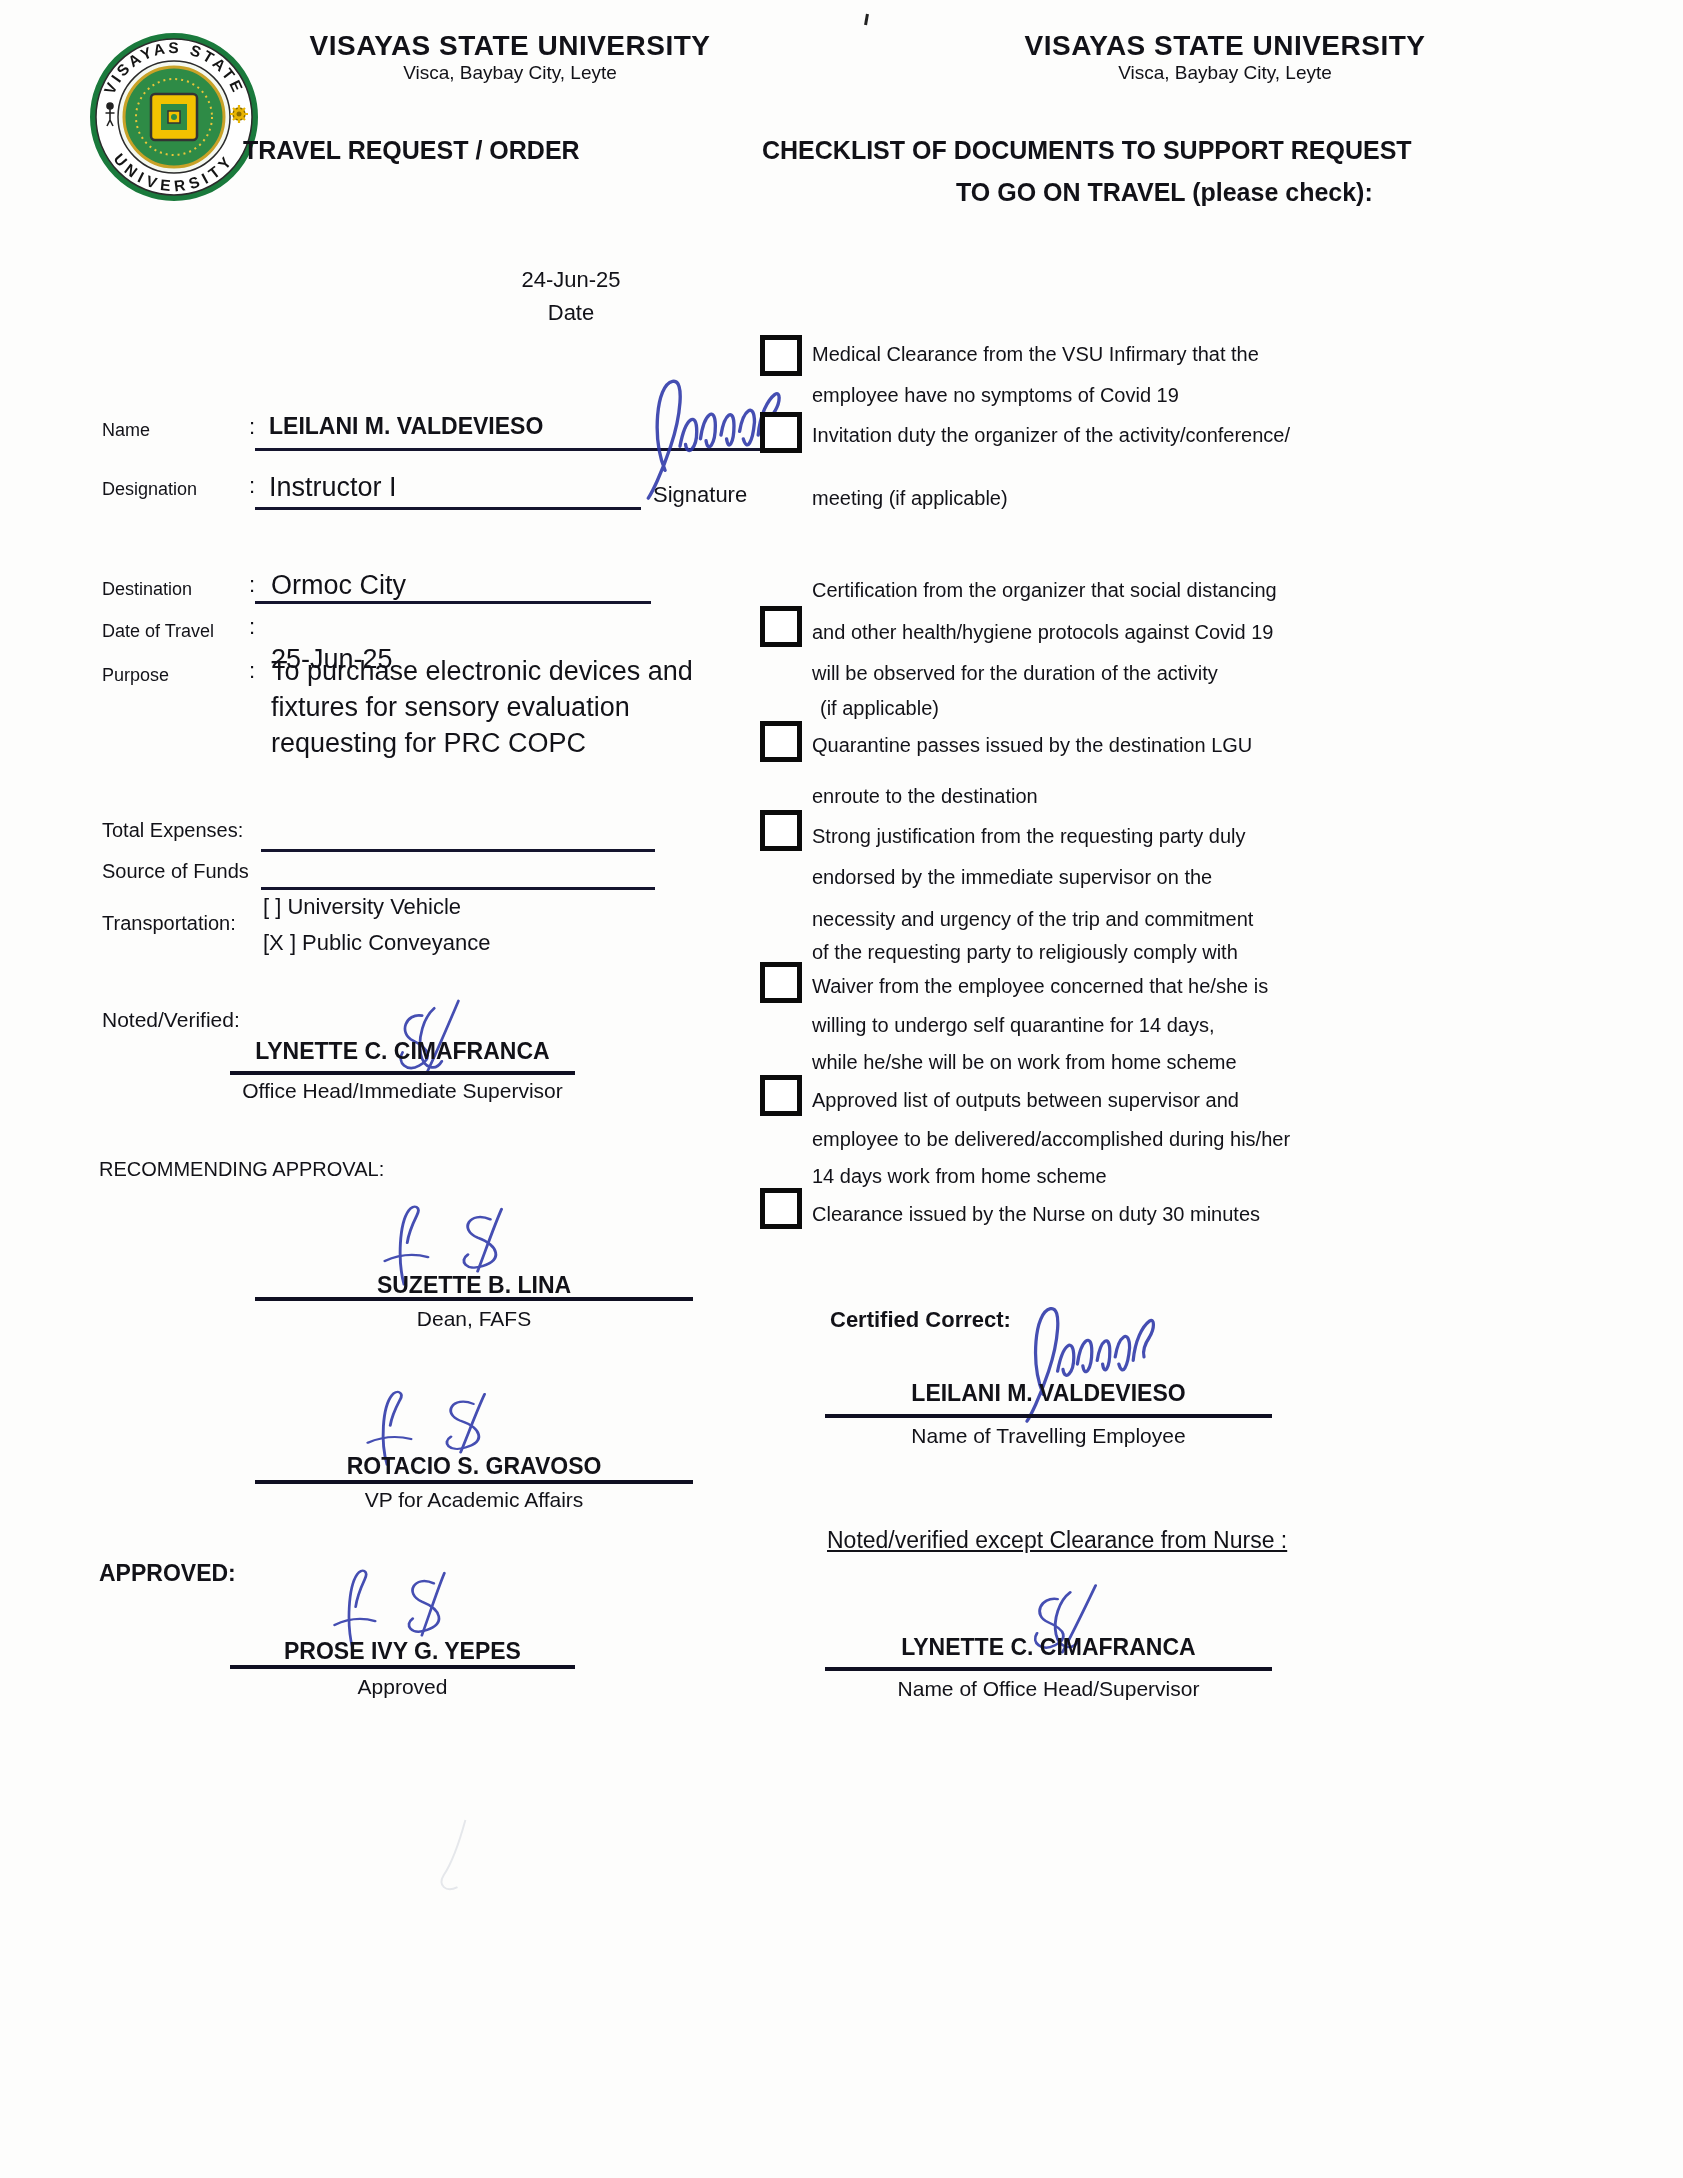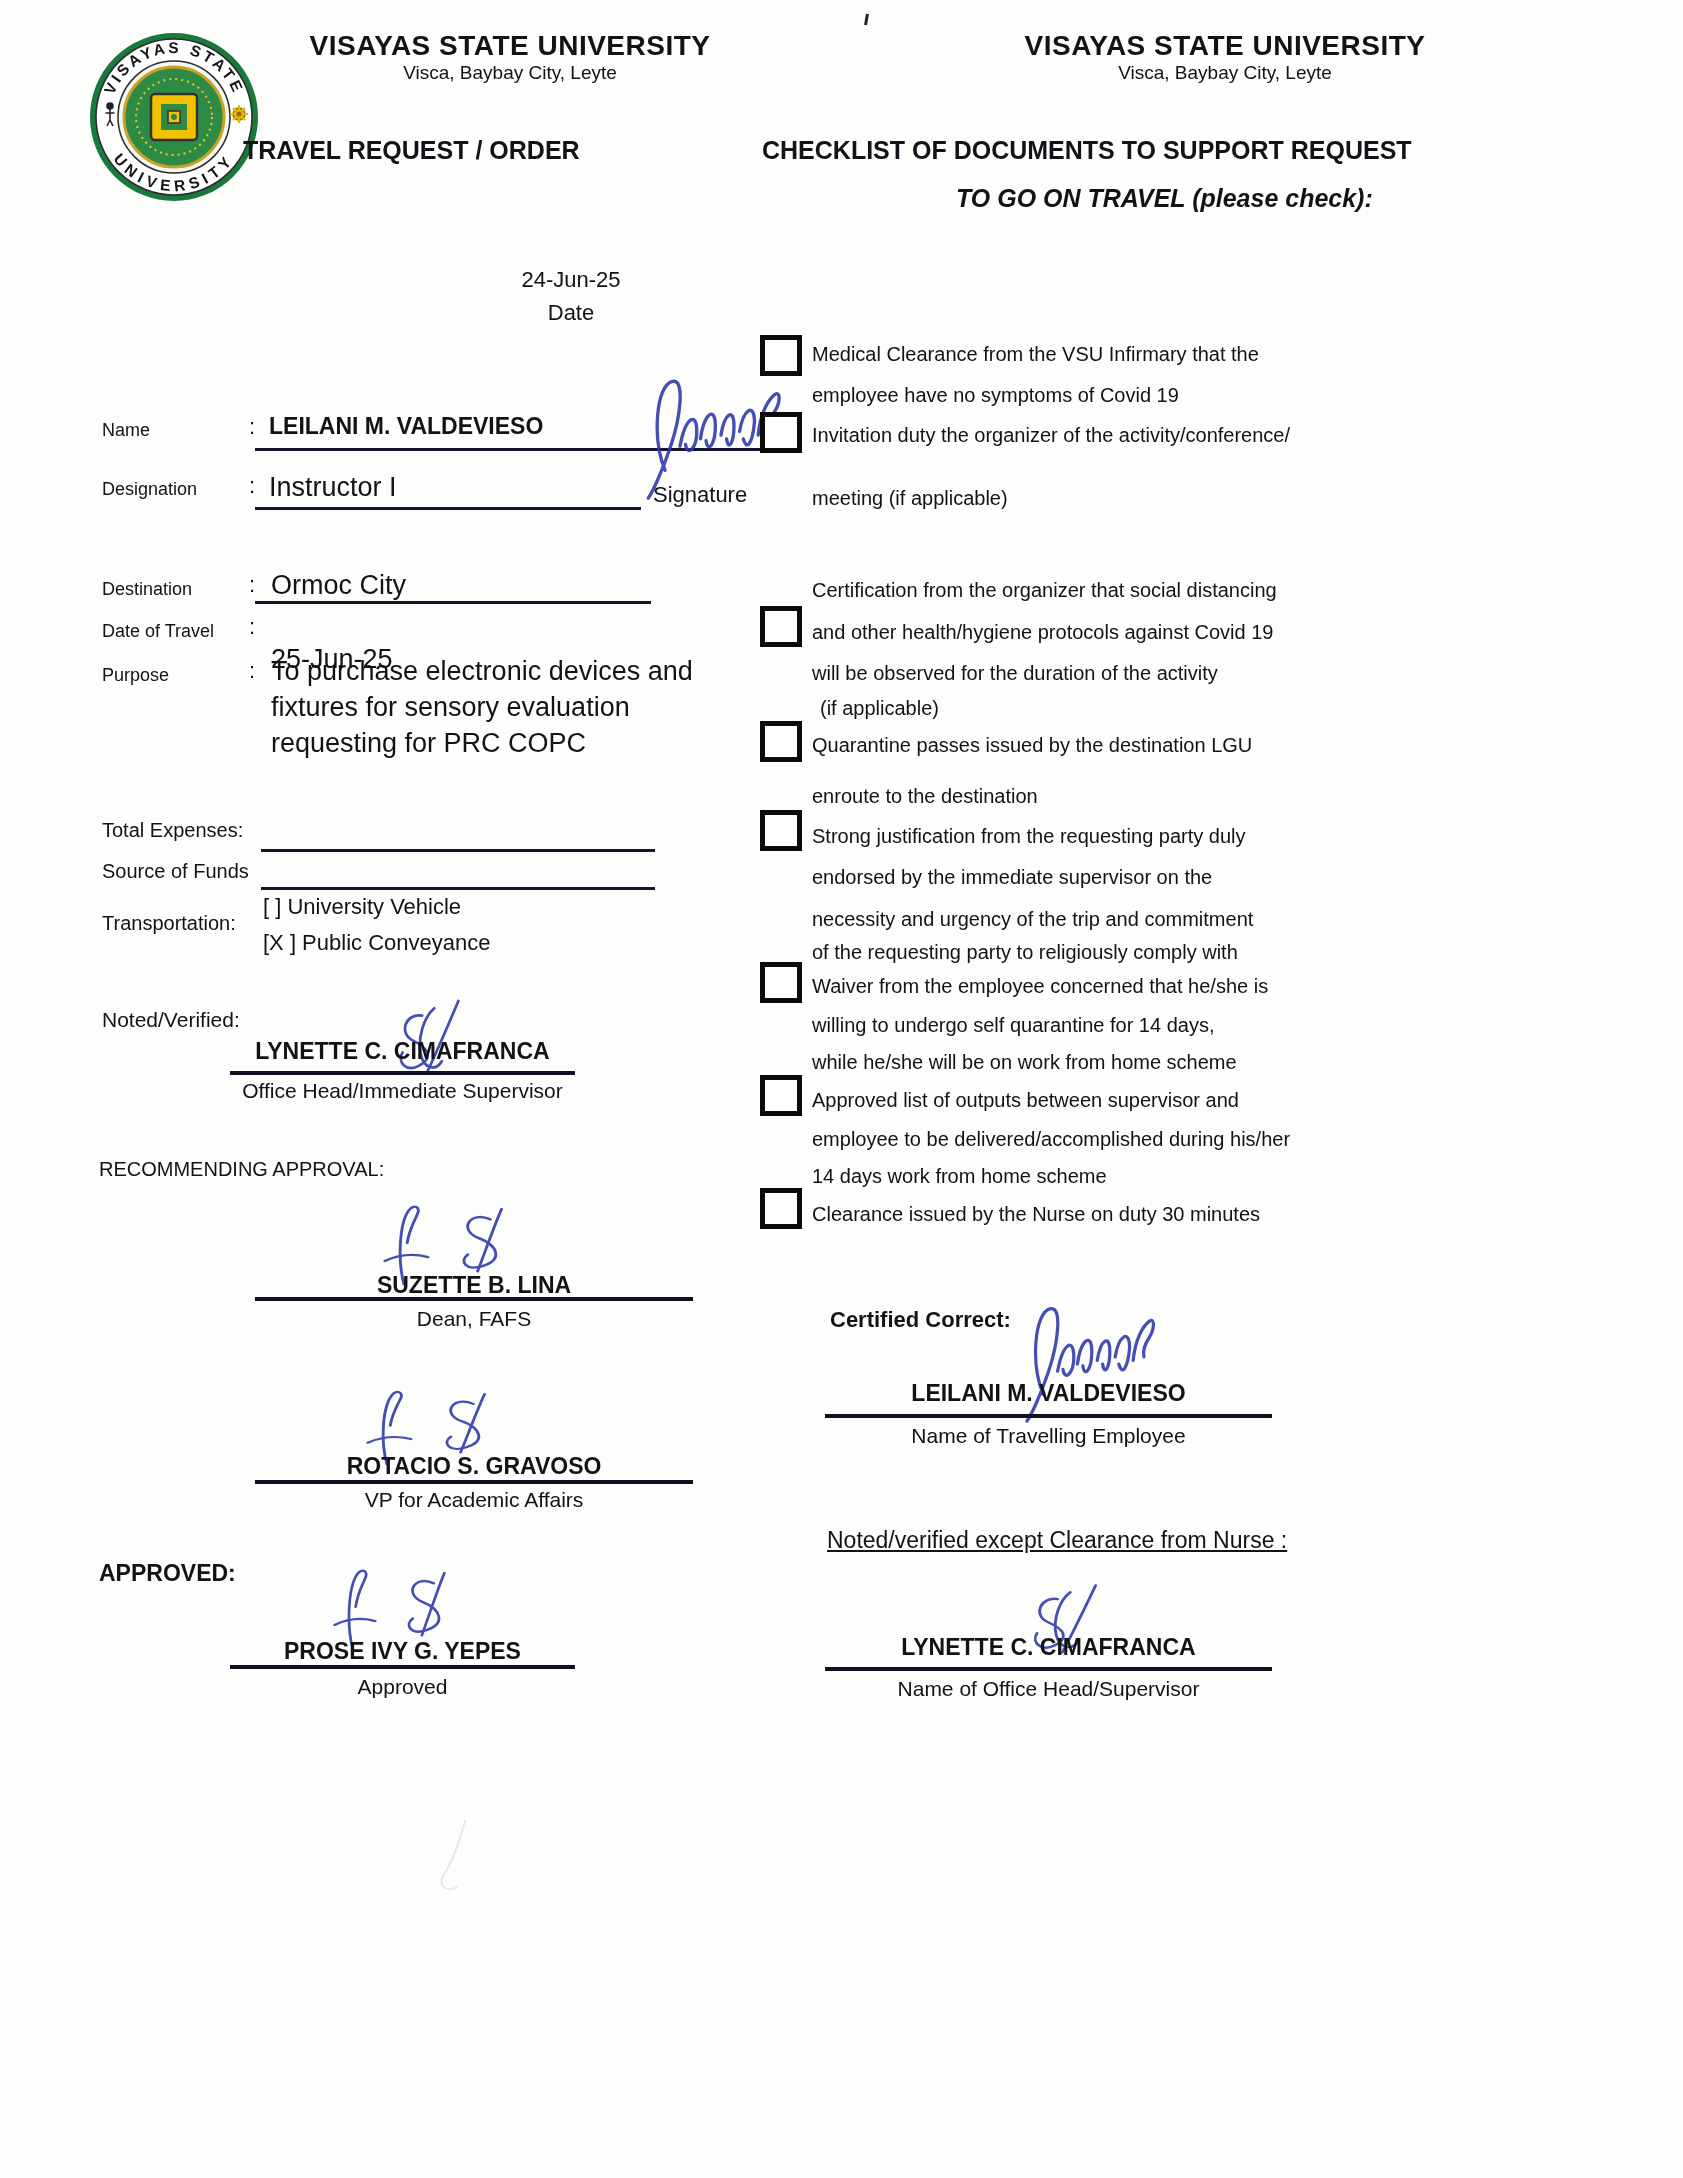--- a/index.html
+++ b/index.html
@@ -85,21 +85,21 @@
   </svg>
 
   <div class="abs ctr hdr" style="left:297px;top:30px;width:426px;">VISAYAS STATE UNIVERSITY</div>
   <div class="abs ctr addr" style="left:297px;top:62px;width:426px;">Visca, Baybay City, Leyte</div>
 
   <div class="abs ctr hdr" style="left:1012px;top:30px;width:426px;">VISAYAS STATE UNIVERSITY</div>
   <div class="abs ctr addr" style="left:1012px;top:62px;width:426px;">Visca, Baybay City, Leyte</div>
 
   <div class="abs sect" style="left:243px;top:136px;">TRAVEL REQUEST / ORDER</div>
   <div class="abs sect" style="left:762px;top:136px;">CHECKLIST OF DOCUMENTS TO SUPPORT REQUEST</div>
-  <div class="abs sect" style="left:956px;top:184px;font-style:italic;">TO GO ON TRAVEL (please check):</div>
+  <div class="abs sect" style="left:956px;top:178px;">TO GO ON TRAVEL (please check):</div>
 
   <div class="abs ctr col" style="left:457px;top:267px;width:228px;">24-Jun-25</div>
   <div class="abs ctr col" style="left:457px;top:300px;width:228px;">Date</div>
 
   <div class="abs lbl" style="left:102px;top:420px;">Name</div>
   <div class="abs col" style="left:249px;top:414px;">:</div>
   <div class="abs valb" style="left:269px;top:413px;">LEILANI M. VALDEVIESO</div>
   <div class="rule" style="left:255px;top:448px;width:515px;"></div>
 
   <svg class="sig" style="left:639px;top:361px;" width="149" height="139" viewBox="0 0 160 150" preserveAspectRatio="none">

